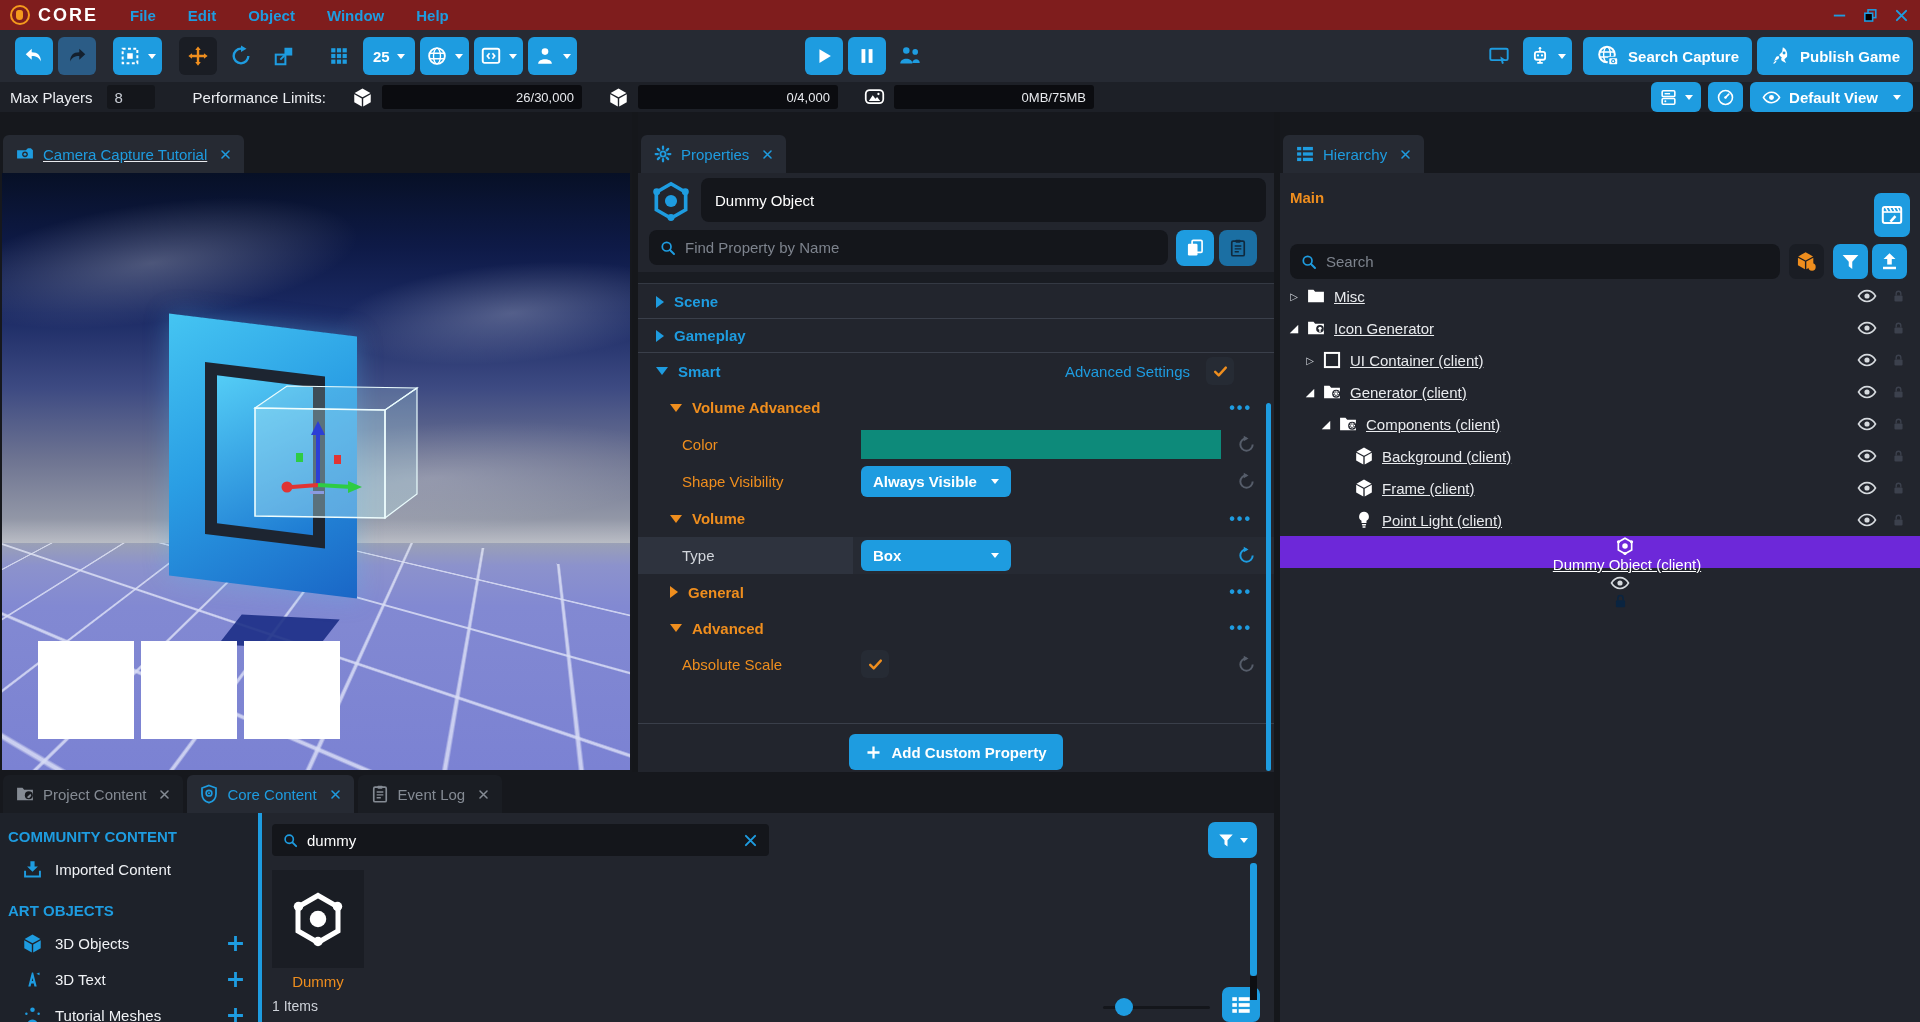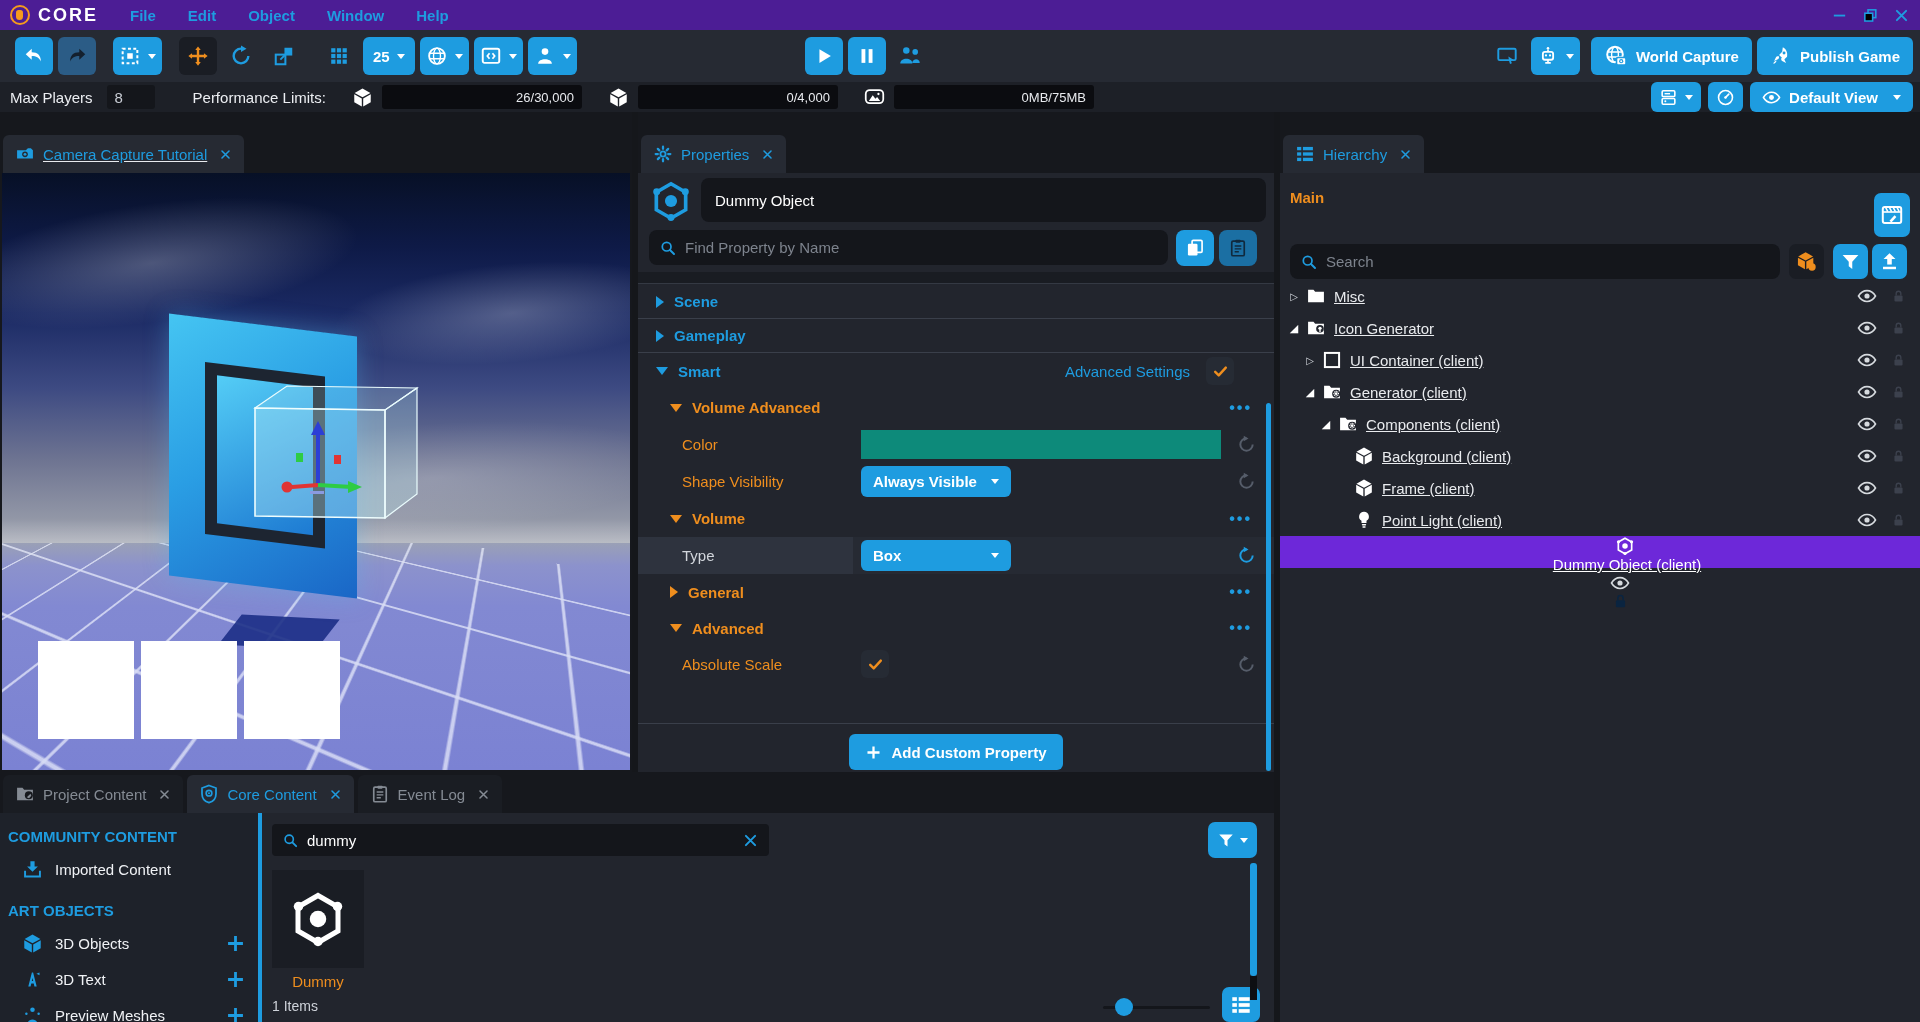--- a/index.html
+++ b/index.html
@@ -6,21 +6,21 @@
 html,body { width:1920px; height:1022px; background:#15171b; overflow:hidden;
   font-family:"Liberation Sans","DejaVu Sans",sans-serif; color:#e8eaee; }
 #app { position:relative; width:1920px; height:1022px; }
 .ic { display:inline-flex; align-items:center; justify-content:center; }
 .ic svg { width:100%; height:100%; display:block; }
 button { border:none; background:none; font:inherit; color:inherit; cursor:pointer; }
 .caret { width:0; height:0; border-left:4.5px solid transparent; border-right:4.5px solid transparent;
   border-top:5.5px solid currentColor; display:inline-block; margin-left:7px; }
 
 
-#titlebar { position:absolute; left:0; top:0; width:100%; height:30px; background:#4c1d95;
+#titlebar { position:absolute; left:0; top:0; width:100%; height:30px; background:#7f1d1d;
   display:flex; align-items:center; }
 .logo { display:flex; align-items:center; gap:8px; padding:0 10px; }
 .logo-mark { width:20px; height:20px; border-radius:50%; border:2.5px solid #f59a1d; position:relative; }
 .logo-mark::after { content:""; position:absolute; left:4px; top:2.5px; width:7px; height:10px;
   background:#f59a1d; border-radius:3px 3px 4px 4px; }
 .logo-text { color:#fff; font-weight:bold; font-size:18px; letter-spacing:2px; }
 #menu-bar { display:flex; gap:32px; margin-left:22px; }
 .menu-item { color:#1e9ce0; font-weight:bold; font-size:15px; }
 #win-controls { margin-left:auto; display:flex; align-items:center; gap:14px; padding-right:10px; color:#1e9ce0; }
 .winbtn { width:17px; height:17px; }
@@ -404,21 +404,21 @@
           <span class="ic" style="width:24px;height:24px;">
             <svg viewBox="0 0 24 24" fill="currentColor" xmlns="http://www.w3.org/2000/svg">
               <circle cx="11" cy="10.5" r="7.8" fill="none" stroke="currentColor" stroke-width="2"></circle>
               <ellipse cx="11" cy="10.5" rx="3.4" ry="7.8" fill="none" stroke="currentColor" stroke-width="1.4"></ellipse>
               <path d="M3.6 8 h14.8 M3.6 13 h14.8" stroke="currentColor" stroke-width="1.4" fill="none"></path>
               <rect x="12.5" y="13.5" width="9.5" height="7.5" rx="1.5" stroke="#1e9ce0" stroke-width="1.6"></rect>
               <circle cx="17.2" cy="17.2" r="2.1" fill="#1e9ce0"></circle>
               <circle cx="17.2" cy="17.2" r="1" fill="#fff"></circle>
             </svg>
           </span>
-          <span>World Capture</span>
+          <span>Search Capture</span>
         </button>
       <button class="tbtn blue wide">
           <span class="ic">
             <svg viewBox="0 0 24 24" fill="currentColor" xmlns="http://www.w3.org/2000/svg">
               <path d="M14 2.5 c3.6 1.8 5.4 5.6 4.6 10.2 l-3.4 3.4 -5.3-5.3 3.4-3.4 c0.2-1.7 0.4-3.3 0.7-4.9z"></path>
               <circle cx="15.3" cy="8.7" r="1.6" fill="#1e9ce0"></circle>
               <path d="M9 12 6.8 12.8 4.5 17.5 9.2 15.2 10 13z"></path>
               <path d="M12 15 12.8 17.2 17.5 19.5 15.2 14.8 13 14z"></path>
               <path d="M3.6 20.4 c1.9-0.4 3.2-1.7 3.6-3.6 -1.9 0.4-3.2 1.7-3.6 3.6z"></path>
             </svg>
@@ -1121,21 +1121,21 @@
             </div>
             <div class="sb-item">
               <span class="ic">
                 <svg viewBox="0 0 24 24" fill="currentColor" xmlns="http://www.w3.org/2000/svg">
                   <circle cx="12" cy="5.4" r="2.6"></circle>
                   <path d="M6.5 21 c0-6 11-6 11 0z"></path>
                   <circle cx="5" cy="10" r="1.4"></circle>
                   <circle cx="19" cy="10" r="1.4"></circle>
                 </svg>
               </span>
-              <span>Preview Meshes</span>
+              <span>Tutorial Meshes</span>
               <span class="ic sb-plus">
                 <svg viewBox="0 0 24 24" fill="currentColor" xmlns="http://www.w3.org/2000/svg">
                   <path d="M10.4 3.5 h3.2 v6.9 h6.9 v3.2 h-6.9 v6.9 h-3.2 v-6.9 h-6.9 v-3.2 h6.9z"></path>
                 </svg>
               </span>
             </div>
           </div>
         <div class="c-div"></div>
         <div class="c-main">
           <div class="c-search">

